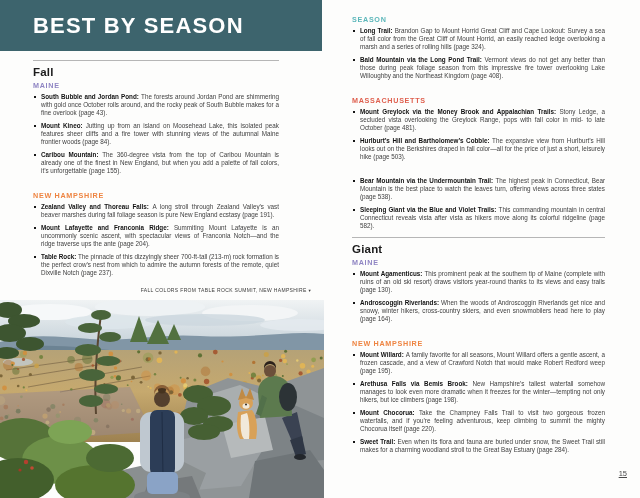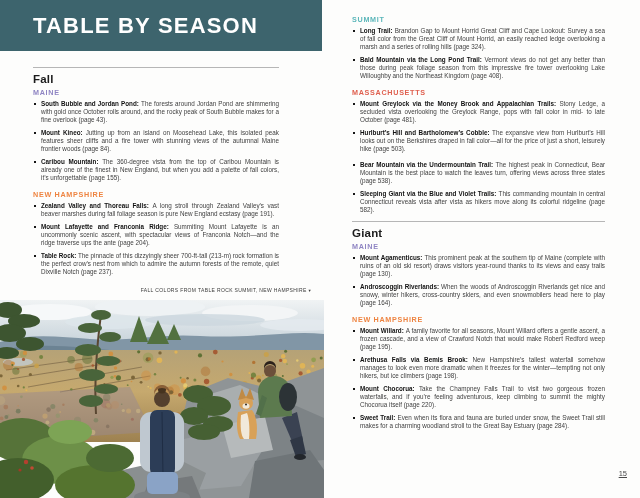--- a/index.html
+++ b/index.html
@@ -14,29 +14,29 @@
   .page-right { position:absolute; left:324px; top:0; width:316px; height:498px; }
 
   .header-bar {
     position:absolute; left:0; top:0; width:322px; height:51px;
     background:#3d646d; display:flex; align-items:center; padding-left:33px;
   }
   .page-title {
     color:#ffffff; font-size:22px; font-weight:bold; letter-spacing:1.2px;
   }
 
-  .left-content  { position:absolute; left:33px; top:67px; width:246px; }
+  .left-content  { position:absolute; left:33px; top:60px; width:246px; }
   .right-content { position:absolute; left:28px; top:13px; width:253px; }
 
   hr.divider { border:none; border-top:1px solid #b6b6b6; margin:0 0 5px 0; }
   hr.winter-divider { margin:7px 0 5px 0; }
 
   .season-heading { font-size:11.5px; font-weight:bold; color:#1b1b1b; margin:0 0 3px 0; letter-spacing:0.2px; }
 
-  .state-group { margin-top:8px; }
+  .state-group { margin-top:16px; }
   .state-group:first-child { margin-top:2px; }
   .state-heading { font-size:7.2px; font-weight:bold; letter-spacing:0.7px; margin:0 0 3px 0; }
 
   .entry {
     position:relative; font-size:6.3px; line-height:8px; color:#3e3e3e;
     text-align:justify; padding-left:8px; margin-bottom:5px;
   }
   .entry:last-child { margin-bottom:0; }
   .marker { position:absolute; left:1px; top:2.6px; width:2.4px; height:2.4px; background:#161616; }
   .entry-title { color:#111; font-weight:bold; }
@@ -55,21 +55,21 @@
     color:#4a4a4a; text-decoration:underline;text-align:right;
   }
 </style>
 </head>
 <body>
 
 <div class="spread">
 
   <section class="page-left">
     <header class="header-bar">
-      <h1 class="page-title">TABLE BY SEASON</h1>
+      <h1 class="page-title">BEST BY SEASON</h1>
     </header>
 
     <div class="left-content">
       <hr class="divider">
       <h2 class="season-heading">Fall</h2>
       <div id="left-states">
           <div class="state-group">
             <h3 class="state-heading" style="color: rgb(143, 133, 195);">MAINE</h3>
             <div class="entry"><span class="marker"></span><span class="entry-title">South Bubble and Jordan Pond: </span><span class="entry-text">The forests around Jordan Pond are shimmering with gold once October rolls around, and the rocky peak of South Bubble makes for a fine overlook (page 43).</span></div>
             <div class="entry"><span class="marker"></span><span class="entry-title">Mount Kineo: </span><span class="entry-text">Jutting up from an island on Moosehead Lake, this isolated peak features sheer cliffs and a fire tower with stunning views of the autumnal Maine frontier woods (page 84).</span></div>
@@ -427,21 +427,21 @@
           <rect x="147" y="172" width="31" height="22" rx="5" fill="#8aa3c6"></rect>
         </g>
       </svg>
     </figure>
   </section>
 
   <section class="page-right">
     <div class="right-content">
       <div id="right-fall-states">
           <div class="state-group">
-            <h3 class="state-heading" style="color: rgb(90, 182, 185);">SUMMIT</h3>
+            <h3 class="state-heading" style="color: rgb(90, 182, 185);">SEASON</h3>
             <div class="entry"><span class="marker"></span><span class="entry-title">Long Trail: </span><span class="entry-text">Brandon Gap to Mount Horrid Great Cliff and Cape Lookout: Survey a sea of fall color from the Great Cliff of Mount Horrid, an easily reached ledge overlooking a marsh and a series of rolling hills (page 324).</span></div>
             <div class="entry"><span class="marker"></span><span class="entry-title">Bald Mountain via the Long Pond Trail: </span><span class="entry-text">Vermont views do not get any better than those during peak foliage season from this impressive fire tower overlooking Lake Willoughby and the Northeast Kingdom (page 408).</span></div>
           </div>
           <div class="state-group">
             <h3 class="state-heading" style="color: rgb(223, 96, 79);">MASSACHUSETTS</h3>
             <div class="entry"><span class="marker"></span><span class="entry-title">Mount Greylock via the Money Brook and Appalachian Trails: </span><span class="entry-text">Stony Ledge, a secluded vista overlooking the Greylock Range, pops with fall color in mid- to late October (page 481).</span></div>
             <div class="entry"><span class="marker"></span><span class="entry-title">Hurlburt’s Hill and Bartholomew’s Cobble: </span><span class="entry-text">The expansive view from Hurlburt’s Hill looks out on the Berkshires draped in fall color—all for the price of just a short, leisurely hike (page 503).</span></div>
           </div>
           <div class="state-group">
             <div class="entry"><span class="marker"></span><span class="entry-title">Bear Mountain via the Undermountain Trail: </span><span class="entry-text">The highest peak in Connecticut, Bear Mountain is the best place to watch the leaves turn, offering views across three states (page 538).</span></div>

